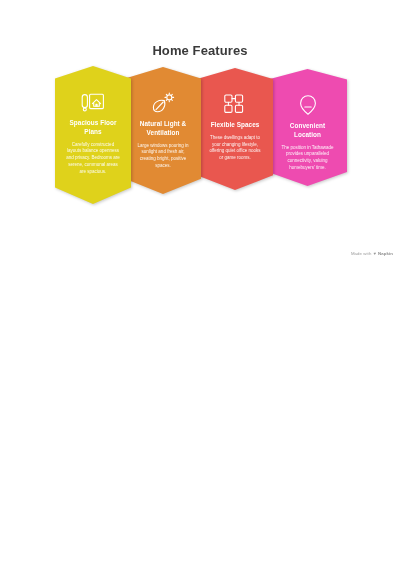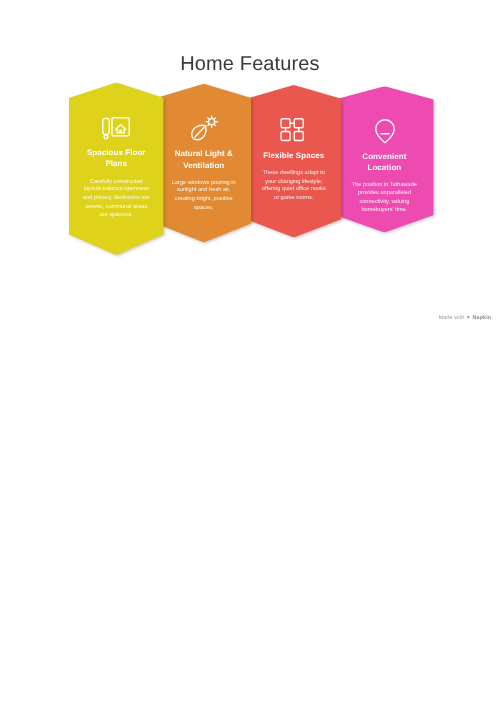--- a/index.html
+++ b/index.html
@@ -14,22 +14,22 @@
 
   #page { position: relative; width: 400px; height: 566px; background: #fff; }
 
   
   .page-title {
     position: absolute;
     top: 43px;
     left: 0;
     width: 400px;
     text-align: center;
-    font-size: 16px;
-    font-weight: normal;
+    font-size: 13px;
+    font-weight: bold;
     color: #3a3a3a;
     letter-spacing: .1px;
   }
 
   
   .cards {
     position: absolute;
     top: 66px;
     left: 55px;
     width: 292px;

